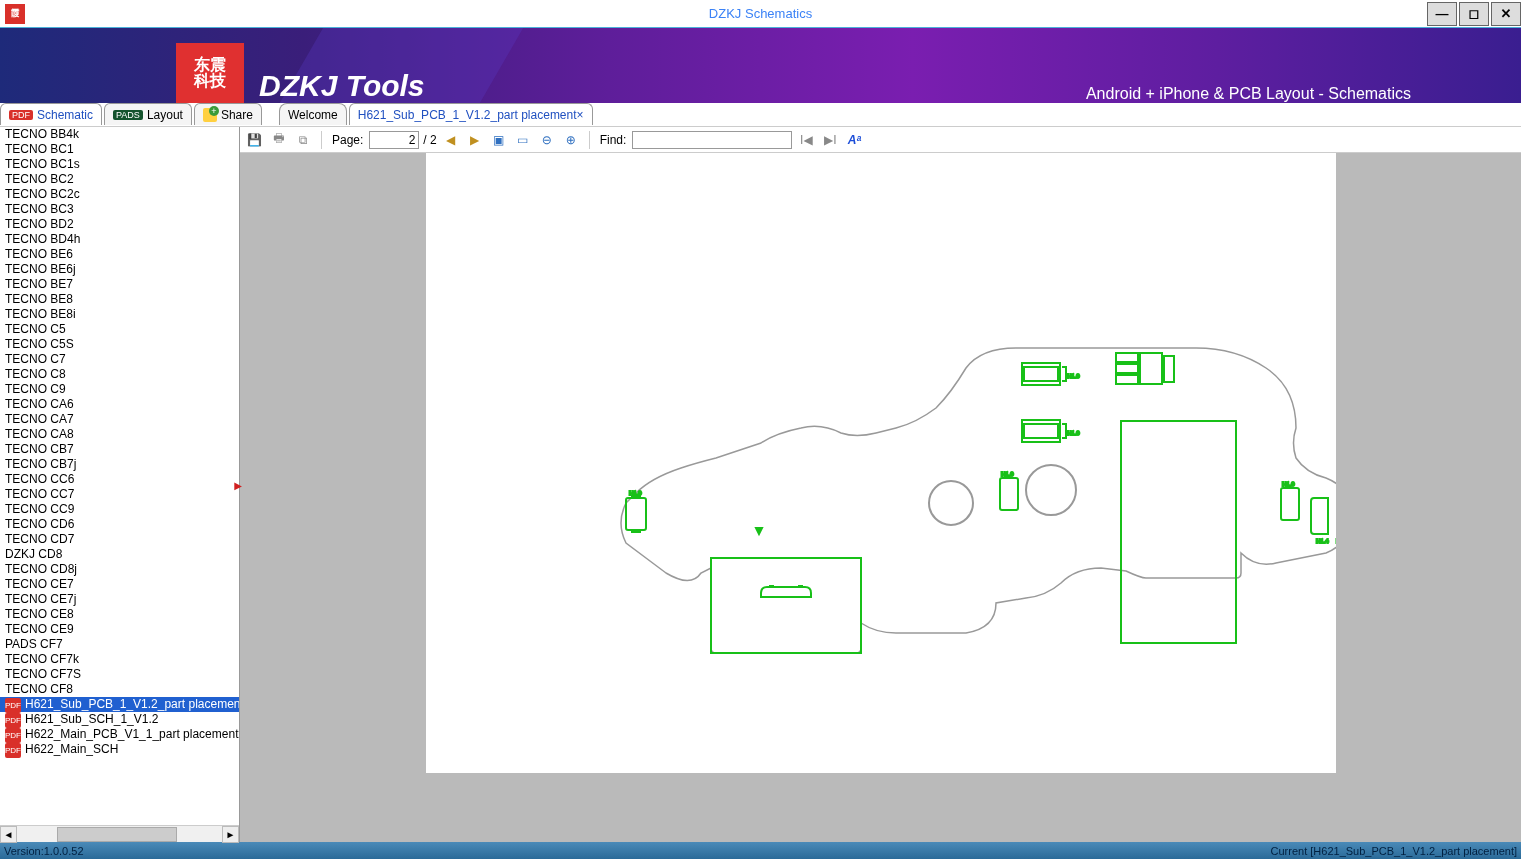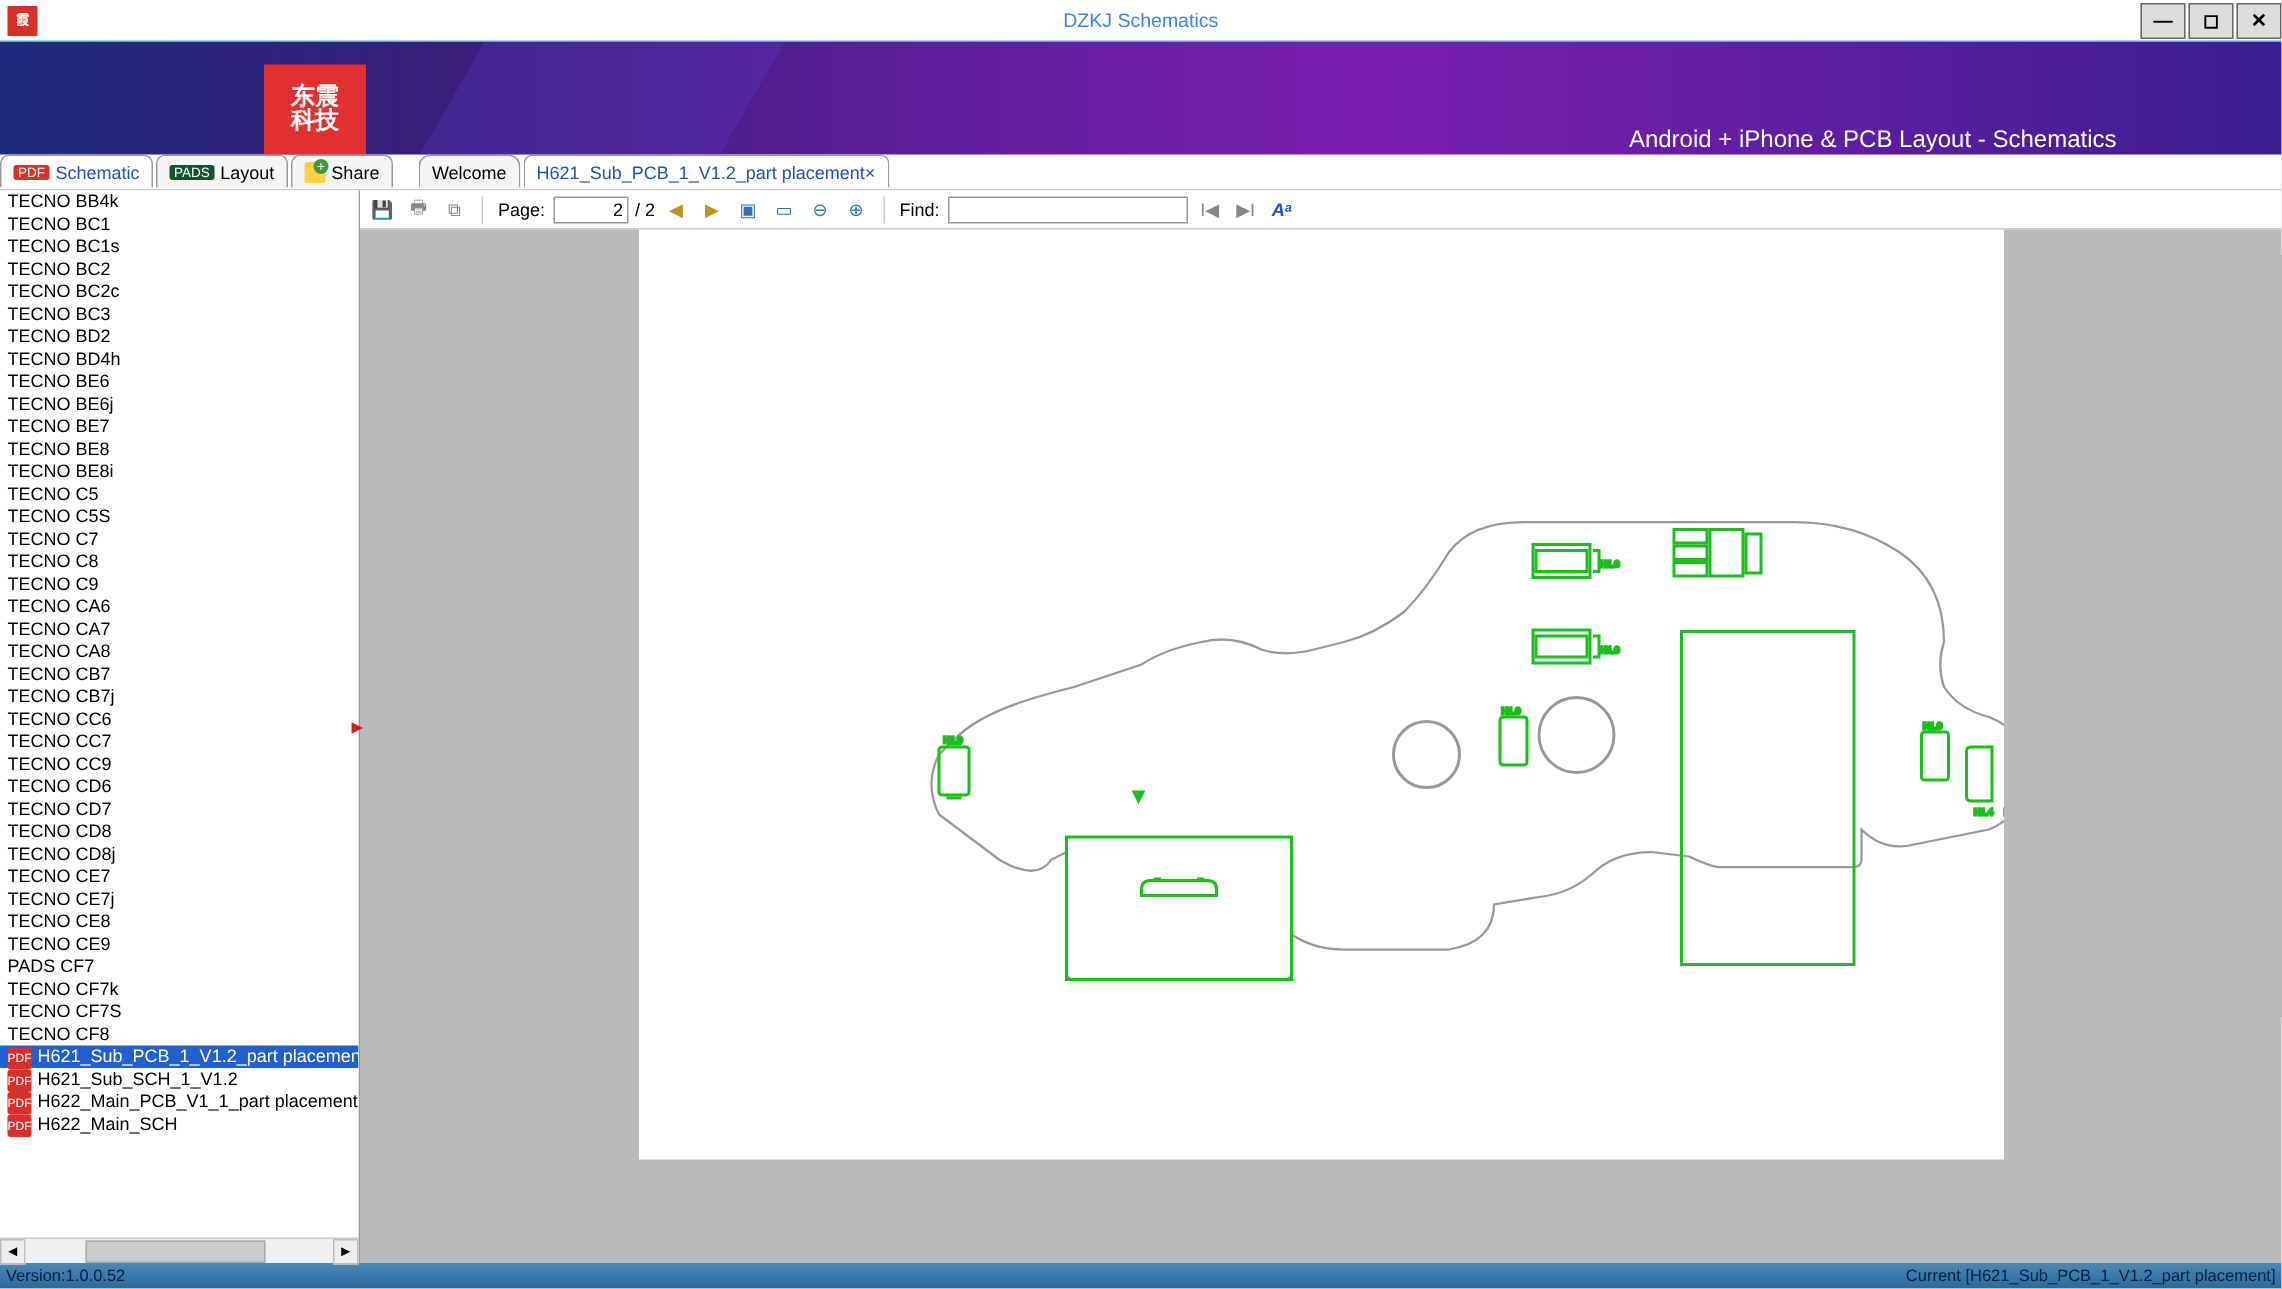--- a/index.html
+++ b/index.html
@@ -292,20 +292,21 @@
   <div class="win-controls">
     <div class="win-btn">—</div>
     <div class="win-btn">◻</div>
     <div class="win-btn">✕</div>
   </div>
 </div>
 
 <div class="banner">
   <div class="logo-box" style="white-space:pre;">东震
 科技</div>
+  <div class="brand-text">DZKJ Tools</div>
   <div class="tagline">Android + iPhone &amp; PCB Layout - Schematics</div>
 </div>
 
 <div class="mode-tabs">
   <div class="mode-tab active">
     <span class="badge badge-pdf">PDF</span>
     <span class="schematic-lbl">Schematic</span>
   </div>
   <div class="mode-tab">
     <span class="badge badge-pads">PADS</span>
@@ -352,21 +353,21 @@
         <div class="tree-item">TECNO CA6</div>
         <div class="tree-item">TECNO CA7</div>
         <div class="tree-item">TECNO CA8</div>
         <div class="tree-item">TECNO CB7</div>
         <div class="tree-item">TECNO CB7j</div>
         <div class="tree-item">TECNO CC6</div>
         <div class="tree-item">TECNO CC7</div>
         <div class="tree-item">TECNO CC9</div>
         <div class="tree-item">TECNO CD6</div>
         <div class="tree-item">TECNO CD7</div>
-        <div class="tree-item">TECNO CD8</div>
+        <div class="tree-item">DZKJ CD8</div>
         <div class="tree-item">TECNO CD8j</div>
         <div class="tree-item">TECNO CE7</div>
         <div class="tree-item">TECNO CE7j</div>
         <div class="tree-item">TECNO CE8</div>
         <div class="tree-item">TECNO CE9</div>
         <div class="tree-item">PADS CF7</div>
         <div class="tree-item">TECNO CF7k</div>
         <div class="tree-item">TECNO CF7S</div>
         <div class="tree-item">TECNO CF8</div>
         <div class="tree-item pdf-item selected"><span class="pdf-ic">PDF</span><span>H621_Sub_PCB_1_V1.2_part placement</span></div>

